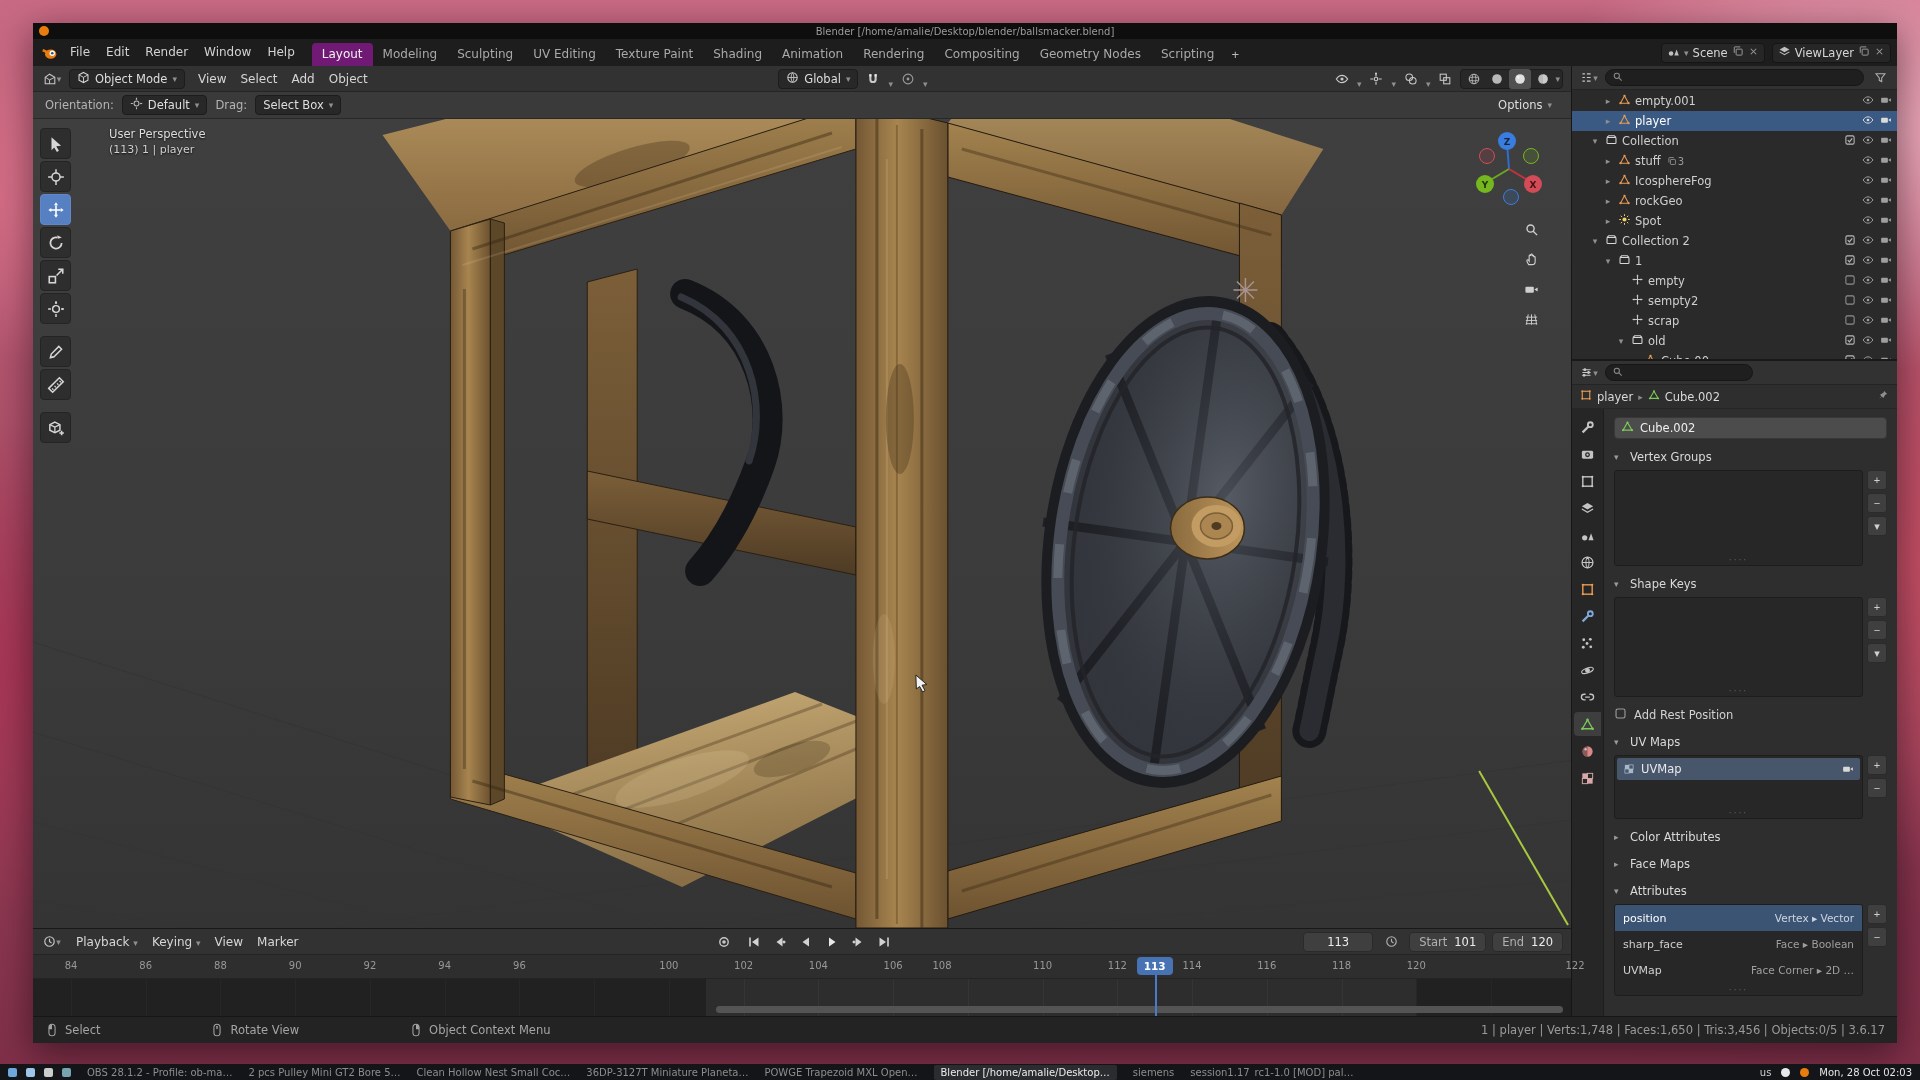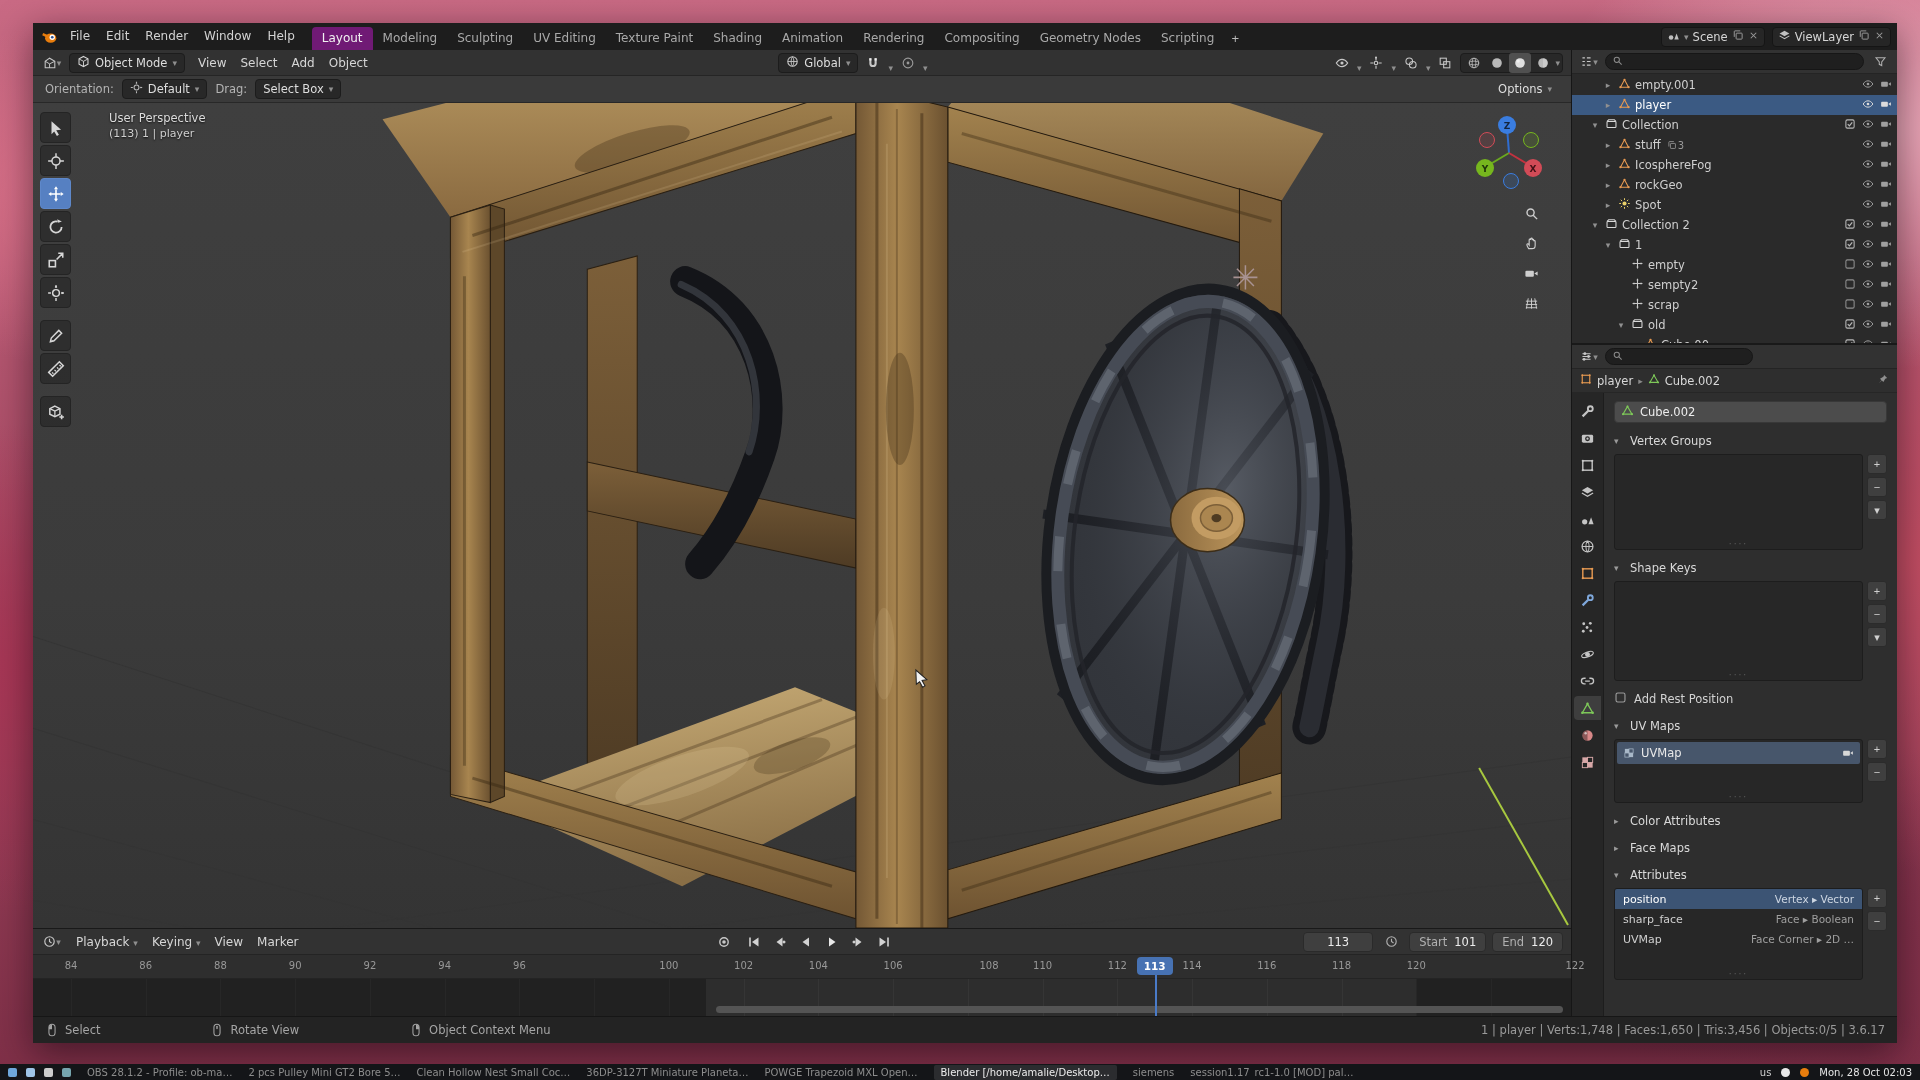--- a/index.html
+++ b/index.html
@@ -95,21 +95,21 @@
   .psec-h { display:flex; align-items:center; gap:6px; color:#d9d9d9; font-size:11.5px; height:18px; }
   .psec-h .arr { color:#9a9a9a; font-size:9px; width:10px; }
   .plist-wrap { display:flex; gap:4px; }
   .plistbox { flex:1; background:#272727; border:1px solid #1d1d1d; border-radius:3px; position:relative; overflow:hidden; }
   .grip { position:absolute; bottom:0; left:0; right:0; text-align:center; color:#5c5c5c; font-size:9px; letter-spacing:2px; line-height:9px; }
   .pbtncol { width:20px; display:flex; flex-direction:column; gap:3px; flex:0 0 auto; }
   .pbtn { width:20px; height:20px; background:#3f3f3f; border:1px solid #2b2b2b; border-radius:3px; color:#d0d0d0; font-size:11px; display:flex; align-items:center; justify-content:center; }
   .prow-check { display:flex; align-items:center; gap:7px; font-size:11.5px; color:#d2d2d2; height:18px; }
   .uv-row { height:22px; display:flex; align-items:center; gap:6px; padding:0 6px; font-size:11.5px; color:#e9e9e9; background:#47566b; border-radius:2px; margin:2px; }
   .uv-row .sp { flex:1; }
-  .attr-row { height:20px; display:flex; align-items:center; justify-content:space-between; padding:4px 8px; font-size:11px; color:#cfcfcf; }
+  .attr-row { height:20px; display:flex; align-items:center; justify-content:space-between; padding:13px 8px; font-size:11px; color:#cfcfcf; }
   .attr-row.sel { background:#3c5474; color:#fff; }
   .attr-row .meta { color:#9f9f9f; font-size:10.5px; }
   .attr-row.sel .meta { color:#cdd6e2; }
 
   .statusbar { height:27px; background:#232323; border-top:1px solid #161616; display:flex; align-items:center; padding:0 12px; flex:0 0 auto; }
   .hint { display:flex; align-items:center; gap:6px; color:#a5a5a5; font-size:11.5px; }
   .stats { margin-left:auto; color:#9a9a9a; font-size:11.5px; white-space:nowrap; }
 
   .taskbar { position:absolute; left:0; right:0; bottom:0; height:16px; background:#141518; display:flex; align-items:center; padding:0 8px; gap:16px; font-size:10px; color:#8d8d8d; z-index:10; }
   .tb-left { display:flex; gap:9px; align-items:center; }
@@ -117,20 +117,24 @@
   .tb-item.active { color:#ececec; background:rgba(255,255,255,.1); padding:2px 7px; border-radius:2px; }
   .tb-right { margin-left:auto; display:flex; gap:10px; align-items:center; color:#cfcfcf; }
   .tb-dot { width:9px; height:9px; border-radius:50%; }
   .tb-clock { color:#e6e6e6; }
 </style>
 </head>
 <body>
 
 <div class="blender">
 
+  <div class="titlebar">
+    <span class="tlogo"></span>
+    <span class="ttext">Blender [/home/amalie/Desktop/blender/ballsmacker.blend]</span>
+  </div>
 
   <div class="topbar">
     <span class="logo" id="blender-logo">
         <svg width="18" height="18" viewBox="0 0 16 16">
           <ellipse cx="8.6" cy="9" rx="5" ry="4.2" fill="#e87d0d"></ellipse>
           <circle cx="10" cy="8.2" r="2.4" fill="#fff"></circle>
           <circle cx="10" cy="8.2" r="1.2" fill="#2a4f8f"></circle>
           <path d="M1.5 5.5L7 8" stroke="#e87d0d" stroke-width="2.2"></path>
         </svg>
       </span>
@@ -645,21 +649,21 @@
             <span class="tick" style="left: 187.474px;">88</span>
             <span class="tick" style="left: 262.211px;">90</span>
             <span class="tick" style="left: 336.947px;">92</span>
             <span class="tick" style="left: 411.684px;">94</span>
             <span class="tick" style="left: 486.421px;">96</span>
             <span class="tick" style="left: 561.158px; margin-top: 27px;">98</span>
             <span class="tick" style="left: 635.895px;">100</span>
             <span class="tick" style="left: 710.632px;">102</span>
             <span class="tick" style="left: 785.368px;">104</span>
             <span class="tick" style="left: 860.105px;">106</span>
-            <span class="tick" style="left: 956px; text-align: center;">108</span>
+            <span class="tick" style="left: 909px; text-align: center;">108</span>
             <span class="tick" style="left: 1009.58px;">110</span>
             <span class="tick" style="left: 1084.32px;">112</span>
             <span class="tick" style="left: 1159.05px;">114</span>
             <span class="tick" style="left: 1233.79px;">116</span>
             <span class="tick" style="left: 1308.53px;">118</span>
             <span class="tick" style="left: 1383.26px;">120</span>
             <span class="tick" style="left: 1542px; text-align: center;">122</span>
           </div>
         <div class="track" id="track">
             <div class="gridline" style="left: 38px;"></div>

